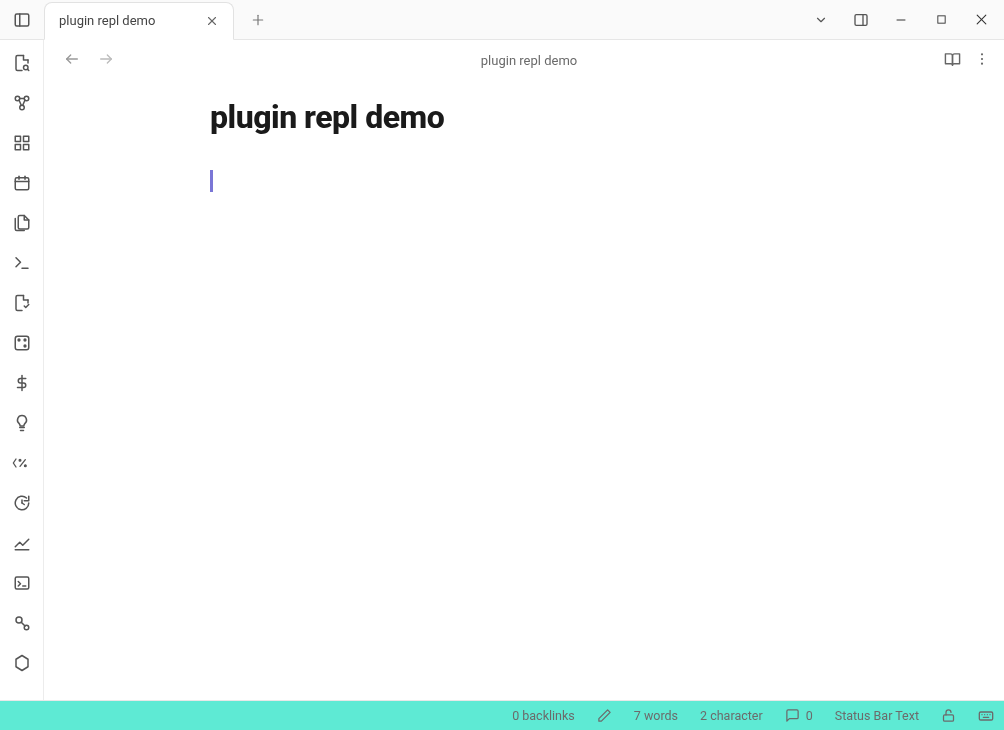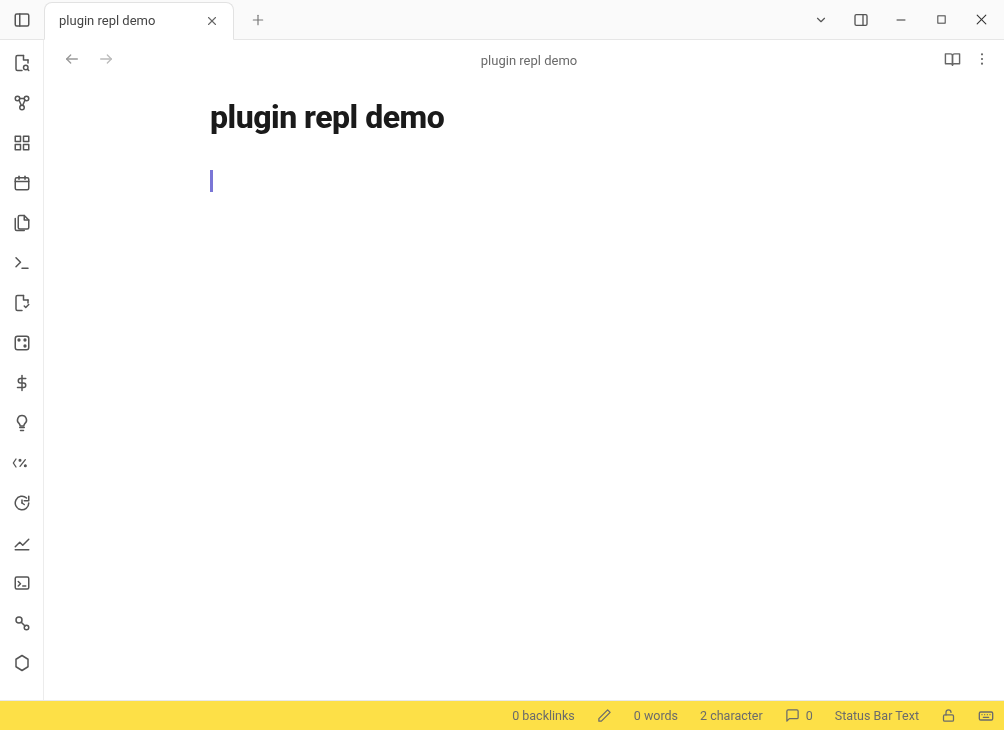--- a/index.html
+++ b/index.html
@@ -151,21 +151,21 @@
   .statusbar {
     height:30px;
     border-top:1px solid #e8e8e8;
     display:flex;
     align-items:center;
     justify-content:flex-end;
     font-size:12.5px;
     color:#6b6b6b;
     padding: 0 10px;
     gap:22px;
-    background:#fde047;
+    background:#5eead4;
   }
   .status-item { display:flex; align-items:center; gap:6px; }
   .status-item svg { stroke:#6b6b6b; }
   .icon { display:inline-flex; }
 </style>
 </head>
 <body>
 
 <div class="titlebar">
   <div class="titlebar-left">
@@ -456,21 +456,21 @@
     <span>0 backlinks</span>
   </div>
   <div class="status-item">
     <span class="icon">
       <svg width="15" height="15" viewBox="0 0 24 24" fill="none" stroke="#6b6b6b" stroke-width="2" stroke-linecap="round" stroke-linejoin="round">
           <path d="M17 3l4 4L7 21H3v-4z"></path>
         </svg>
     </span>
   </div>
   <div class="status-item">
-    <span>0 words</span>
+    <span>7 words</span>
   </div>
   <div class="status-item">
     <span>2 character</span>
   </div>
   <div class="status-item">
     <span class="icon">
       <svg width="15" height="15" viewBox="0 0 24 24" fill="none" stroke="#6b6b6b" stroke-width="2" stroke-linecap="round" stroke-linejoin="round">
           <path d="M21 15a2 2 0 0 1-2 2H7l-4 4V5a2 2 0 0 1 2-2h14a2 2 0 0 1 2 2z"></path>
         </svg>
     </span>

